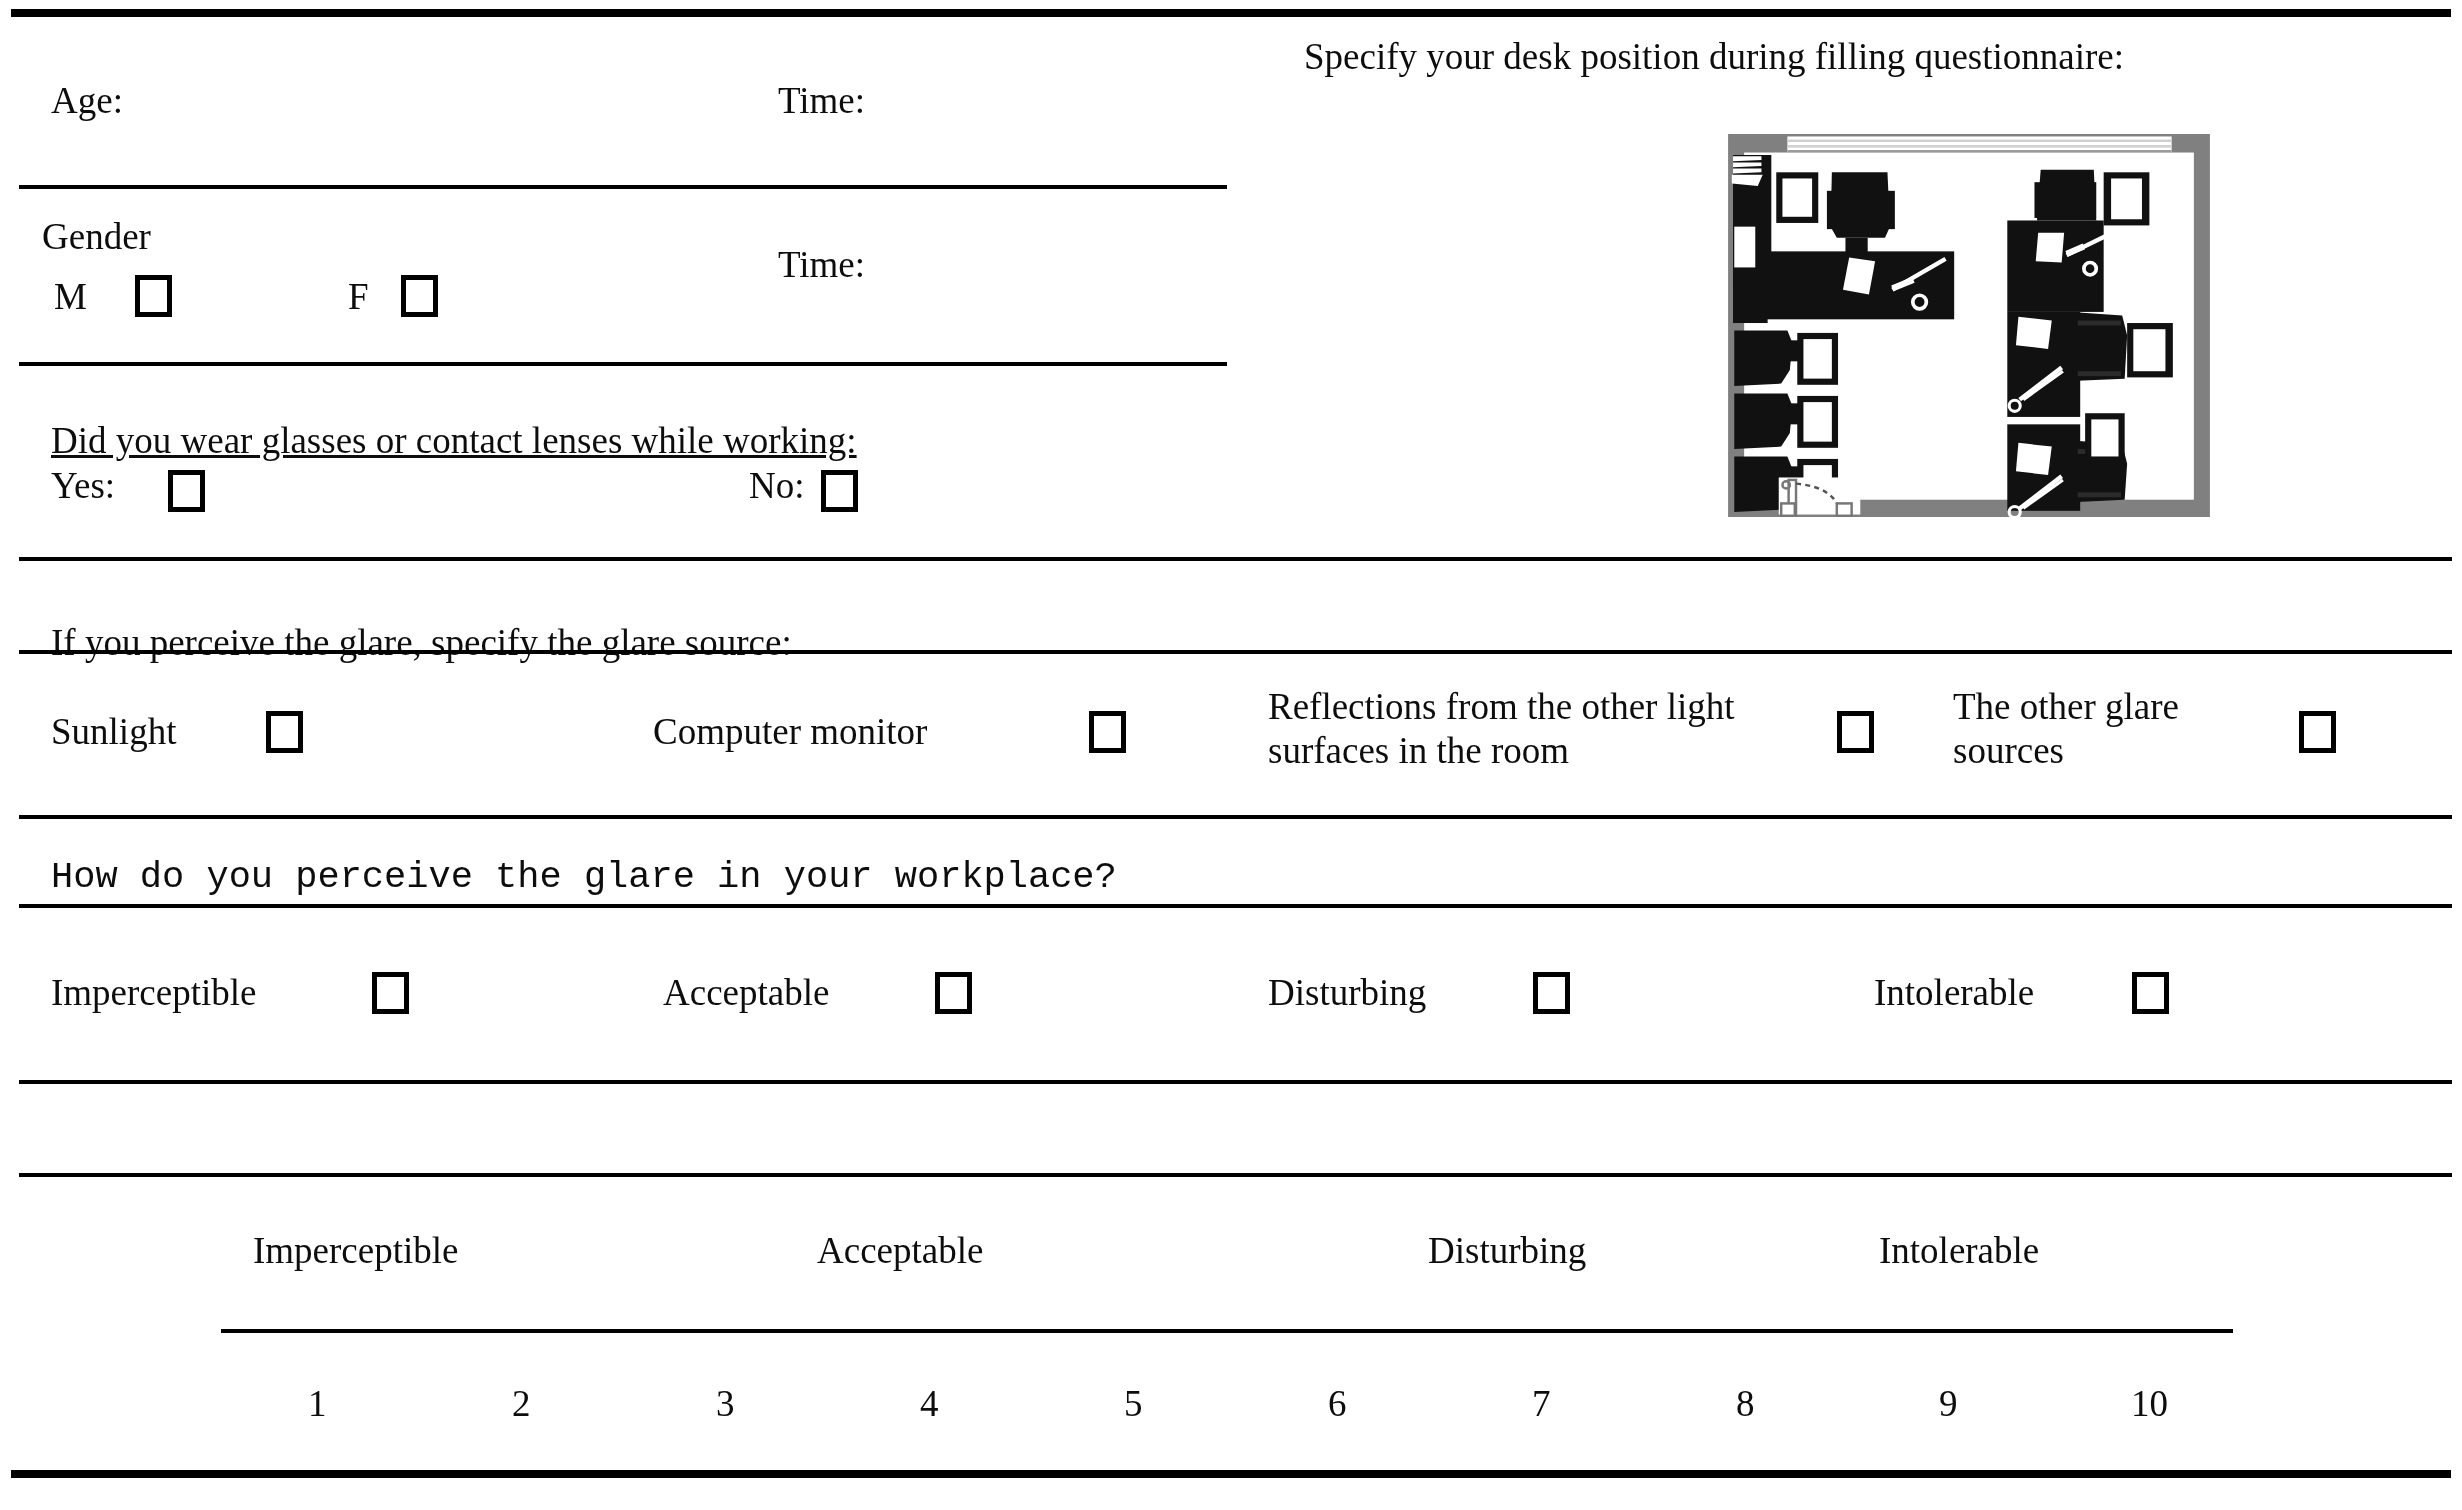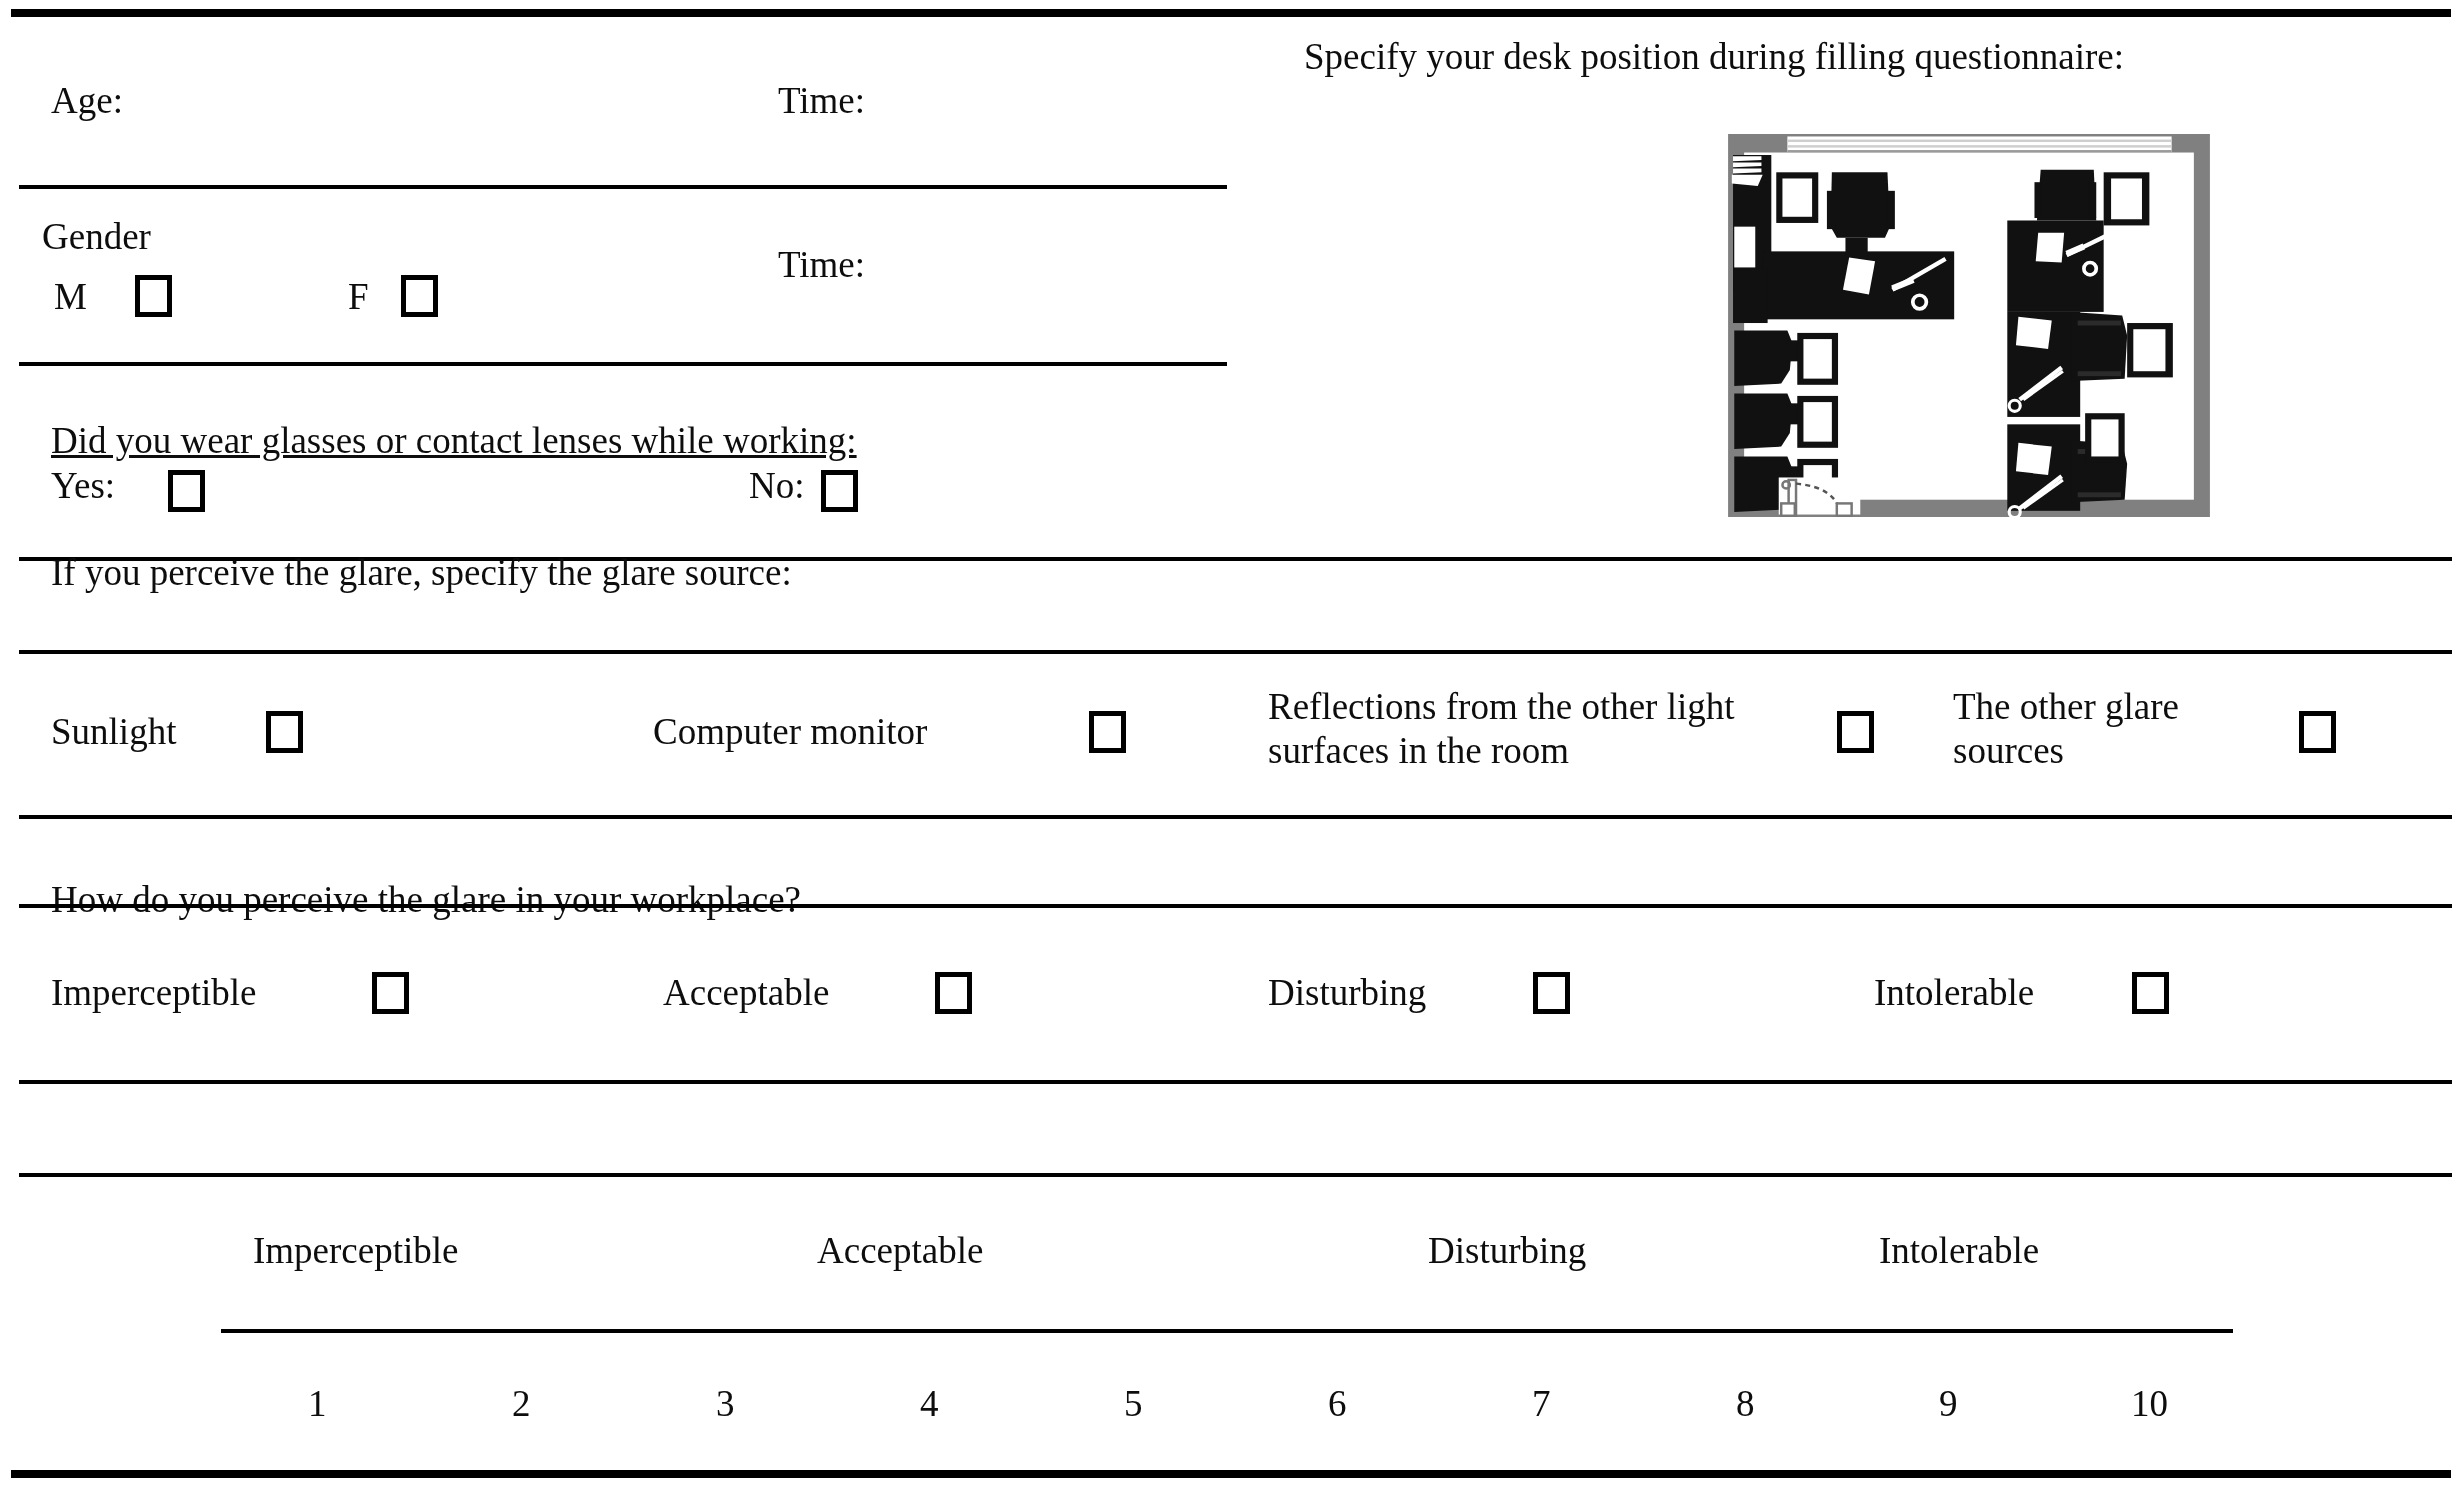--- a/index.html
+++ b/index.html
@@ -158,39 +158,39 @@
       <rect x="588" y="462" width="44" height="60" fill="#ffffff"></rect>
       <path d="M470 500 L524 506 L518 552 L466 546 Z" fill="#ffffff"></path>
       <path d="M472 606 L540 554" stroke="#ffffff" stroke-width="7" fill="none"></path>
       <path d="M478 606 L542 560" stroke="#ffffff" stroke-width="5" fill="none"></path>
       <circle cx="464" cy="612" r="9" fill="none" stroke="#ffffff" stroke-width="5"></circle>
     </svg>
   </div>
 
   <div class="rule thin" style="left:18.5px;top:557px;width:2433px;"></div>
 
-  <div class="txt q" style="left:51px;top:552px;">If you perceive the glare, specify the glare source:</div>
+  <div class="txt q" style="left:51px;top:622px;">If you perceive the glare, specify the glare source:</div>
 
   <div class="rule thin" style="left:18.5px;top:650px;width:2433px;"></div>
 
   <div class="txt lbl" style="left:51px;top:711px;">Sunlight</div>
   <div class="cb" style="left:266px;top:711px;"></div>
 
   <div class="txt lbl" style="left:653px;top:711px;">Computer monitor</div>
   <div class="cb" style="left:1089px;top:711px;"></div>
 
   <div class="txt lbl wrap" style="left:1268px;top:685px;width:544px;">Reflections from the other light surfaces in the room</div>
   <div class="cb" style="left:1837px;top:711px;"></div>
 
   <div class="txt lbl wrap" style="left:1953px;top:685px;width:334px;">The other glare sources</div>
   <div class="cb" style="left:2299px;top:711px;"></div>
 
   <div class="rule thin" style="left:18.5px;top:815px;width:2433px;"></div>
 
-  <div class="txt q" style="left:51px;top:879px;">How do you perceive the glare in your workplace?</div>
+  <div class="txt q" style="left:51px;top:857px;font-family:Liberation Mono, monospace;">How do you perceive the glare in your workplace?</div>
 
   <div class="rule thin" style="left:18.5px;top:904px;width:2433px;"></div>
 
   <div class="txt lbl" style="left:51px;top:972px;">Imperceptible</div>
   <div class="cb" style="left:372px;top:972px;"></div>
 
   <div class="txt lbl" style="left:663px;top:972px;">Acceptable</div>
   <div class="cb" style="left:935px;top:972px;"></div>
 
   <div class="txt lbl" style="left:1268px;top:972px;">Disturbing</div>

